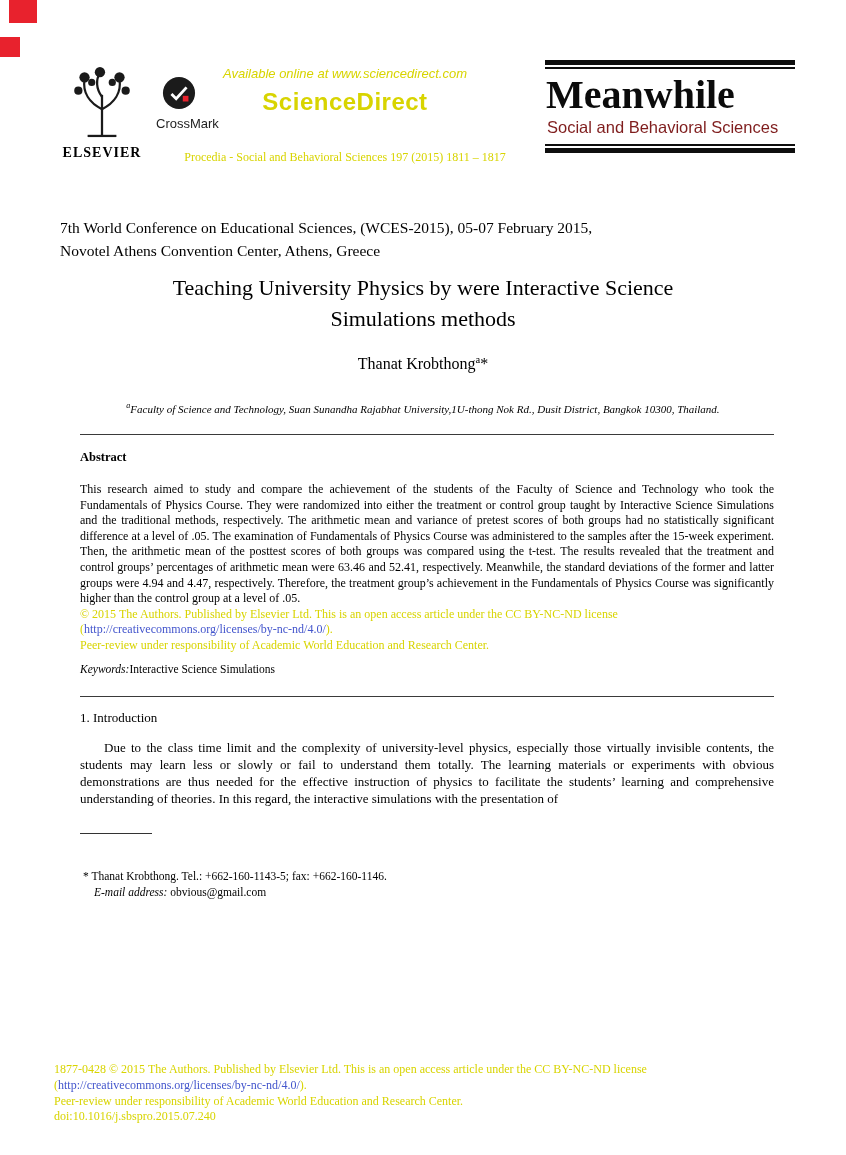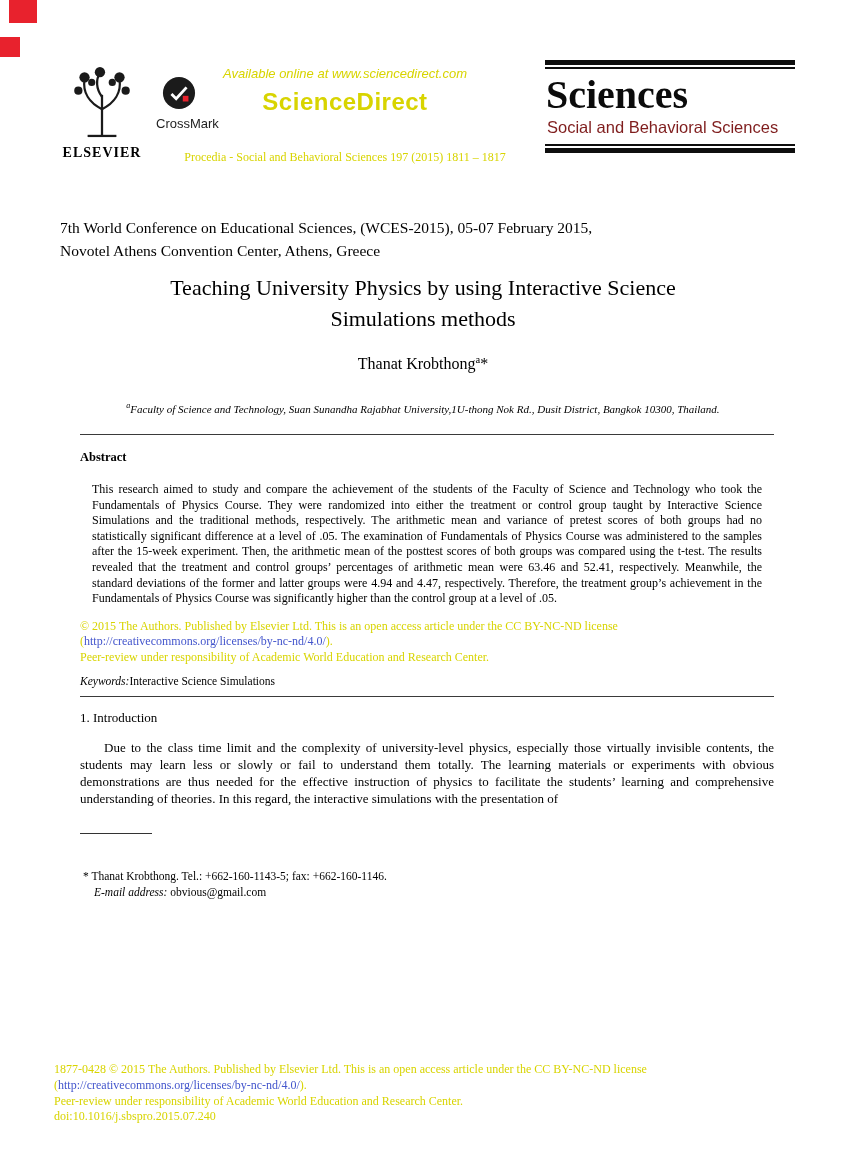--- a/index.html
+++ b/index.html
@@ -48,21 +48,21 @@
             font-style:italic; font-size:11px; }
   .affil sup { font-size:8px; }
 
   .rule { position:absolute; left:80px; right:72px; border:0; border-top:1.4px solid #3a3a3a; margin:0; }
   .rule-top { top:434px; }
   .rule-mid { top:696px; }
 
   
   .abstract { position:absolute; top:450px; left:80px; width:694px; }
   .abs-h   { font-size:12.5px; font-weight:bold; margin:0 0 17px 0; }
-  .abs-body{ margin:12px; font-size:12px; line-height:15.6px; text-align:justify; }
+  .abs-body{ margin:0; font-size:12px; line-height:15.6px; text-align:justify; }
   .oa      { font-size:12px; line-height:15.6px; }
   .kw      { margin-top:9px; font-size:11.5px; }
   .kw-label{ font-style:italic; }
 
   .sec-h { position:absolute; top:710px; left:80px; font-size:13px; font-weight:normal; margin:0; }
   .intro { position:absolute; top:739px; left:80px; width:694px; margin:0;
            font-size:13px; line-height:17px; text-align:justify; text-indent:24px; }
 
   .fn-rule  { position:absolute; top:833px; left:80px; width:72px; border-top:1px solid #333; }
   .footnote { position:absolute; top:869px; left:83px; font-size:11.5px; line-height:15.5px; }
@@ -114,33 +114,33 @@
     <div class="crossmark-label">CrossMark</div>
   </div>
 
   <div class="avail yellow">Available online at www.sciencedirect.com</div>
   <div class="sd yellow">ScienceDirect</div>
   <div class="jref yellow">Procedia - Social and Behavioral Sciences 197 (2015) 1811 – 1817</div>
 
   <div class="procedia">
     <div class="p-bar-thick"></div>
     <div class="p-bar-thin"></div>
-    <div class="p-title">Sciences</div>
+    <div class="p-title">Meanwhile</div>
     <div class="p-sub">Social and Behavioral Sciences</div>
     <div class="p-rule-bottom-thin"></div>
     <div class="p-rule-bottom-thick"></div>
   </div>
 
   <div class="conference">
     <span>7th World Conference on Educational Sciences, (WCES-2015), 05-07 February 2015,</span><br>
     <span>Novotel Athens Convention Center, Athens, Greece</span>
   </div>
 
   <h1 class="title">
-    <span>Teaching University Physics by using Interactive Science</span><br>
+    <span>Teaching University Physics by were Interactive Science</span><br>
     <span>Simulations methods</span>
   </h1>
 
   <div class="author">
     <span>Thanat Krobthong</span><sup>a</sup><span>*</span>
   </div>
 
   <div class="affil">
     <sup>a</sup><span>Faculty of Science and Technology, Suan Sunandha Rajabhat University,1U-thong Nok Rd.,  Dusit District, Bangkok 10300, Thailand.</span>
   </div>

